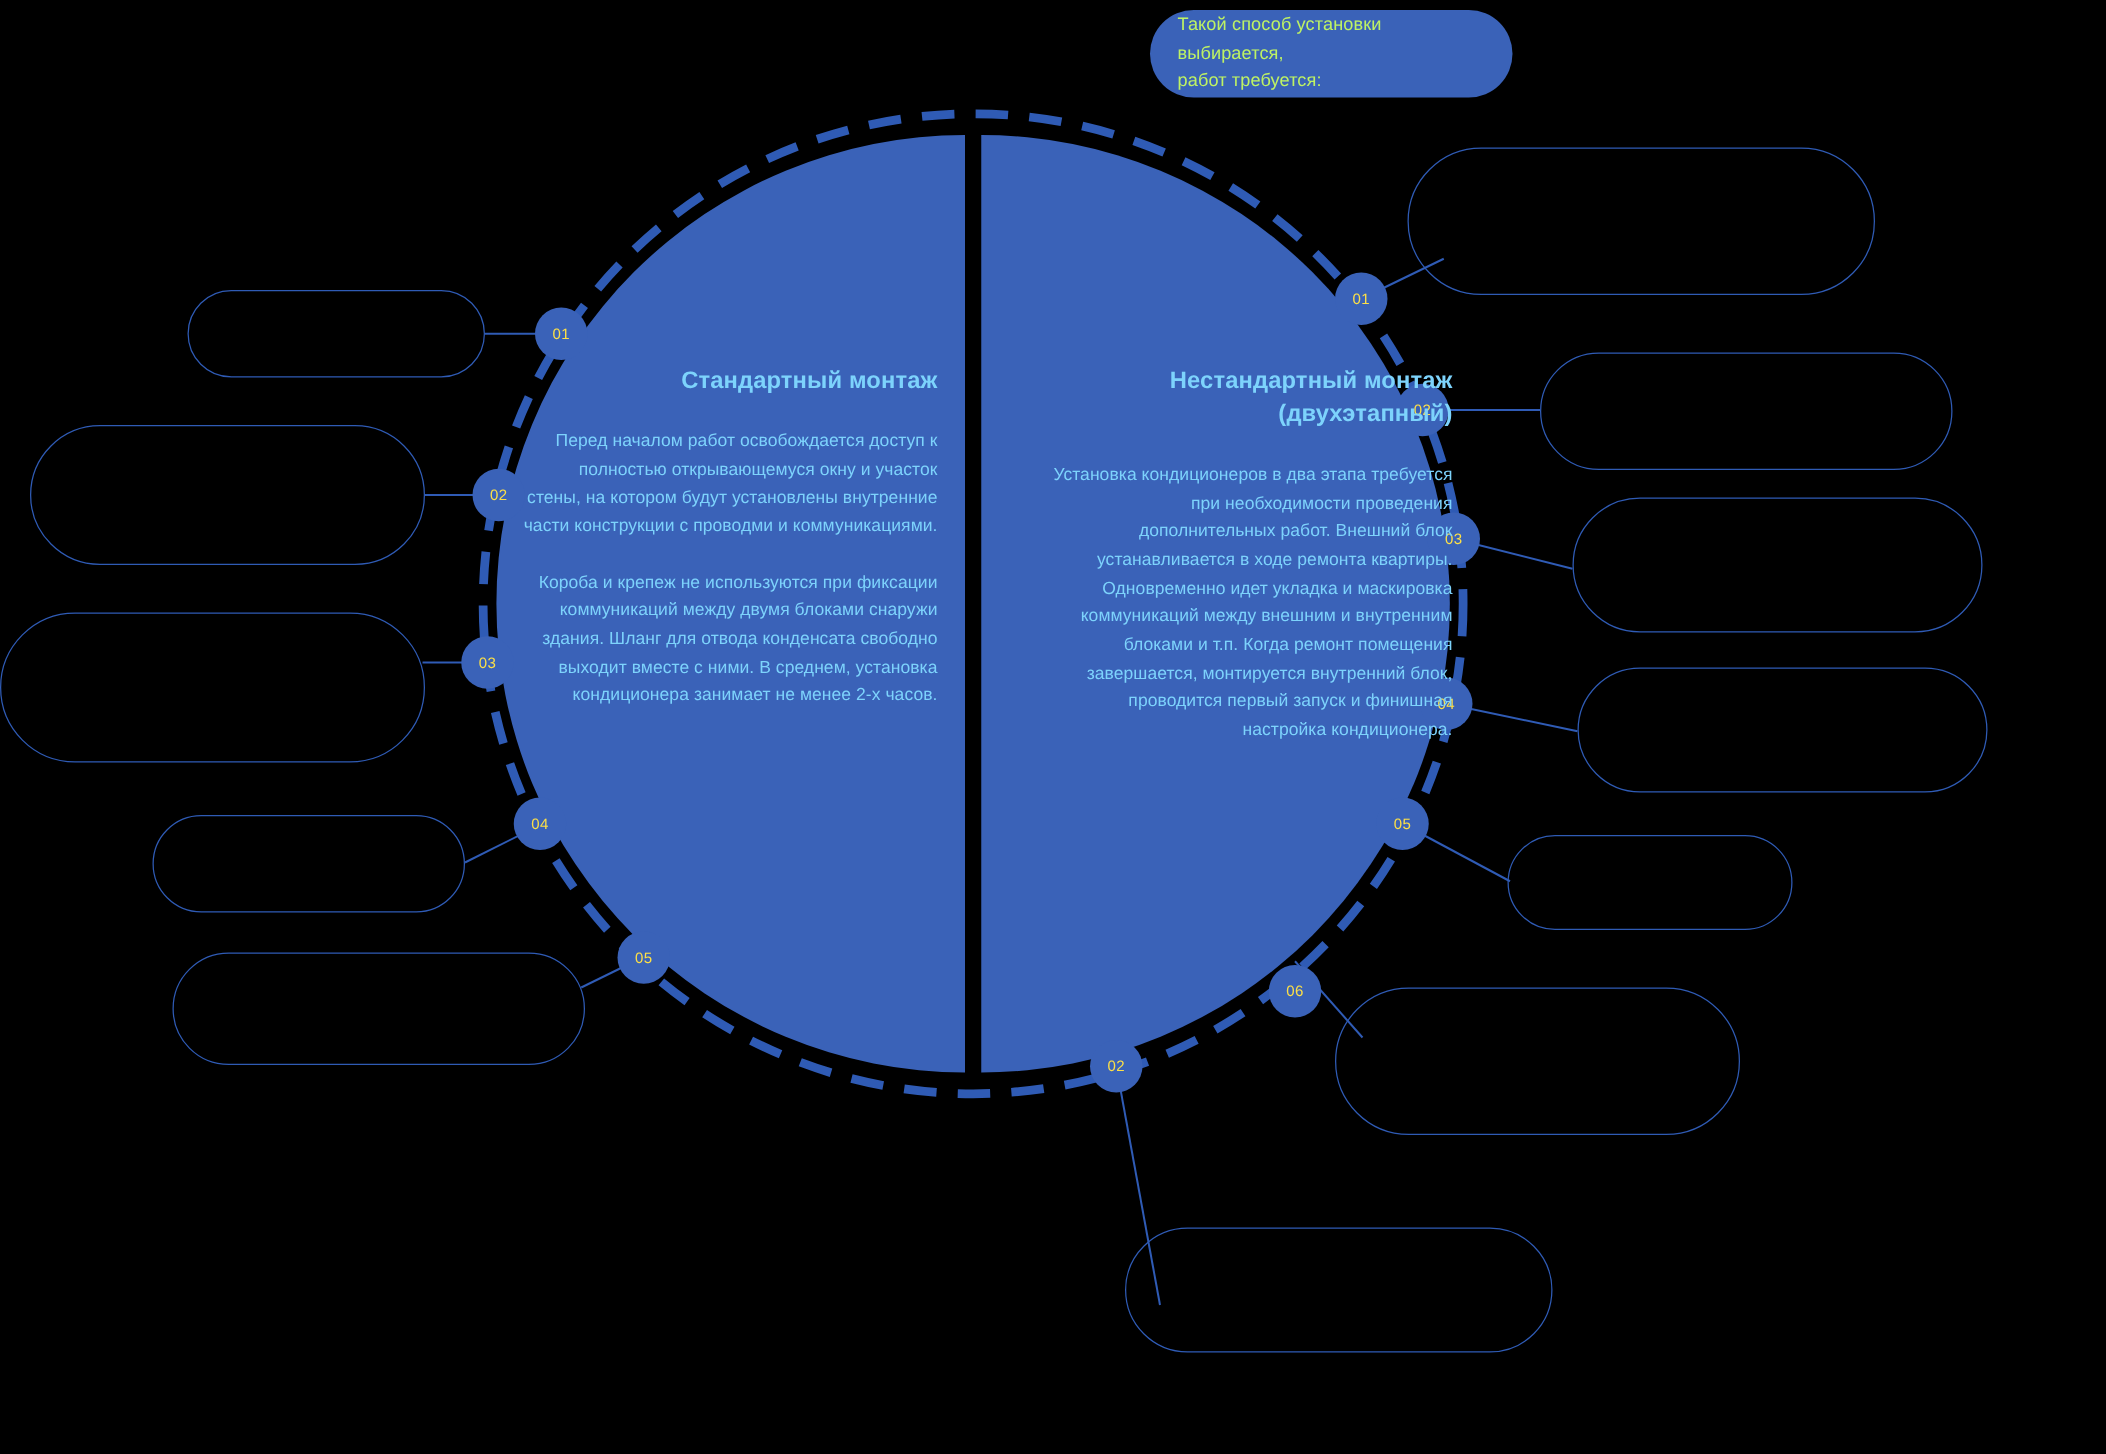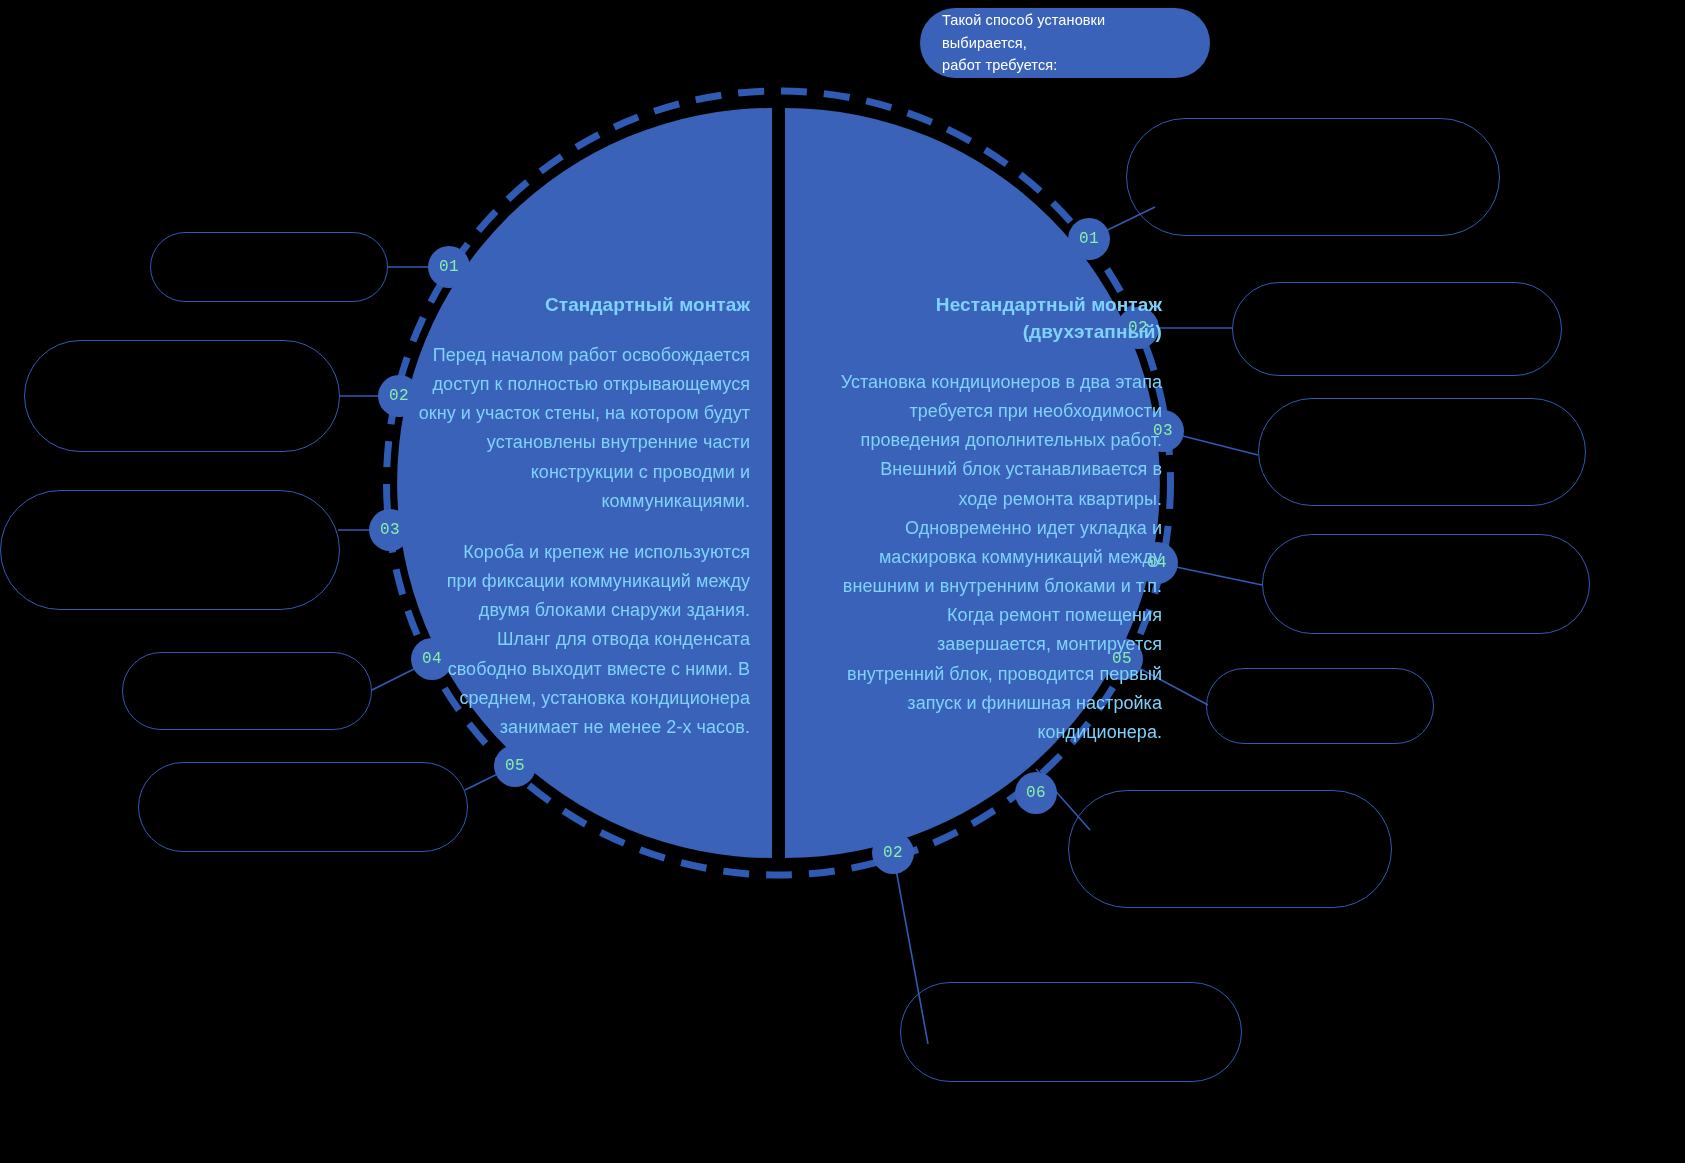--- a/index.html
+++ b/index.html
@@ -19,21 +19,21 @@
     position: absolute;
     left: 0; top: 0;
     width: 1685px;
     height: 1163px;
   }
 
   
   .callout {
     position: absolute;
     background: #3A62B8;
-    color: #ffffff;
+    color: #bef264;
     border-radius: 999px;
     display: flex;
     align-items: center;
     font-size: 14.5px;
     line-height: 1.55;
     letter-spacing: 0.1px;
     box-sizing: border-box;
   }
   #callout-left {
     left: 176px; top: 121px;
@@ -55,46 +55,45 @@
     background: transparent;
     box-sizing: border-box;
   }
 
   
   .node {
     position: absolute;
     width: 42px; height: 42px;
     border-radius: 50%;
     background: #3A62B8;
-    color: #86efac;
+    color: #fde047;
     display: flex;
     align-items: center;
     justify-content: center;
-    font-size: 16px;
+    font-size: 12px;
     letter-spacing: 0.4px;
     box-sizing: border-box;
-    font-family: Liberation Mono, monospace;
   }
 
   
   .panel {
     position: absolute;
     color: #7dd3fc;
     box-sizing: border-box;
   }
   .panel h2 {
     margin: 0 0 22px 0;
     font-size: 19px;
     font-weight: bold;
     line-height: 1.42;
     letter-spacing: 0.1px;
   }
   .panel p {
     margin: 0;
-    font-size: 18px;
+    font-size: 14px;
     line-height: 1.62;
     letter-spacing: 0.05px;
   }
   .panel p + p { margin-top: 22px; margin-left: 12px; }
 
   #panel-left {
     left: 418px; top: 292px;
     width: 332px;
     text-align: right;
   }

